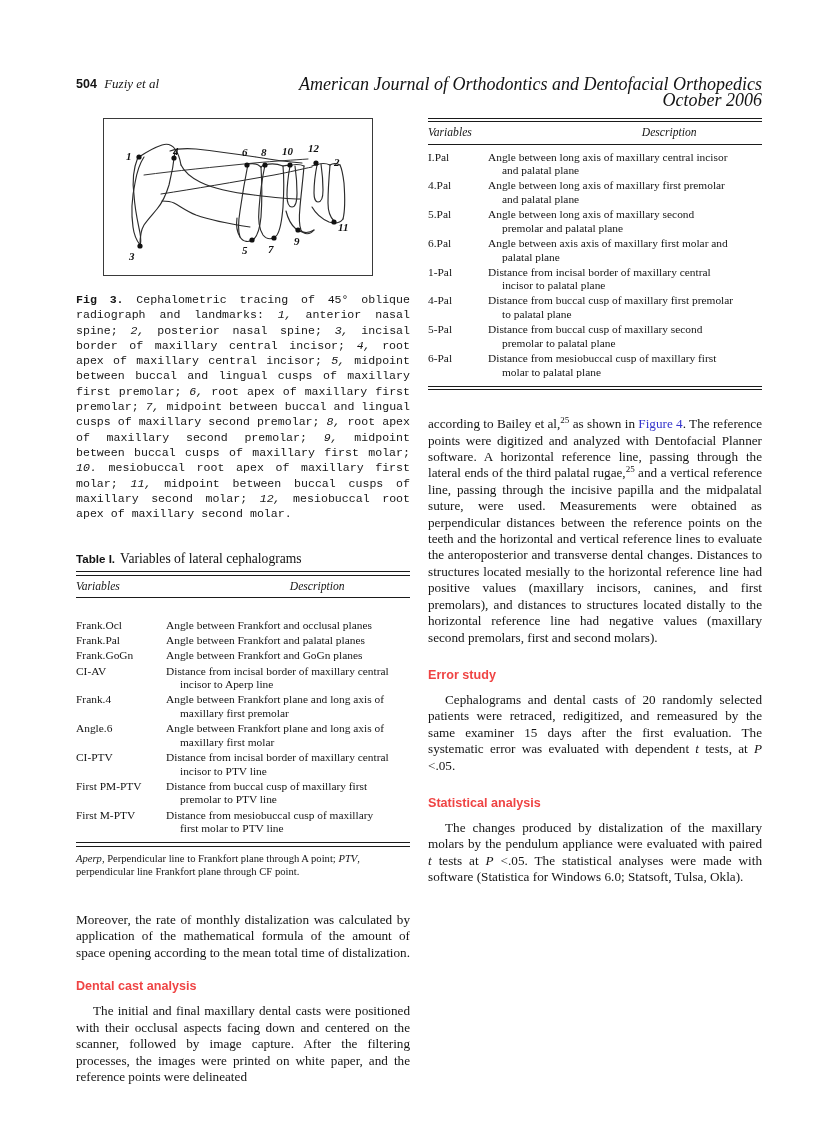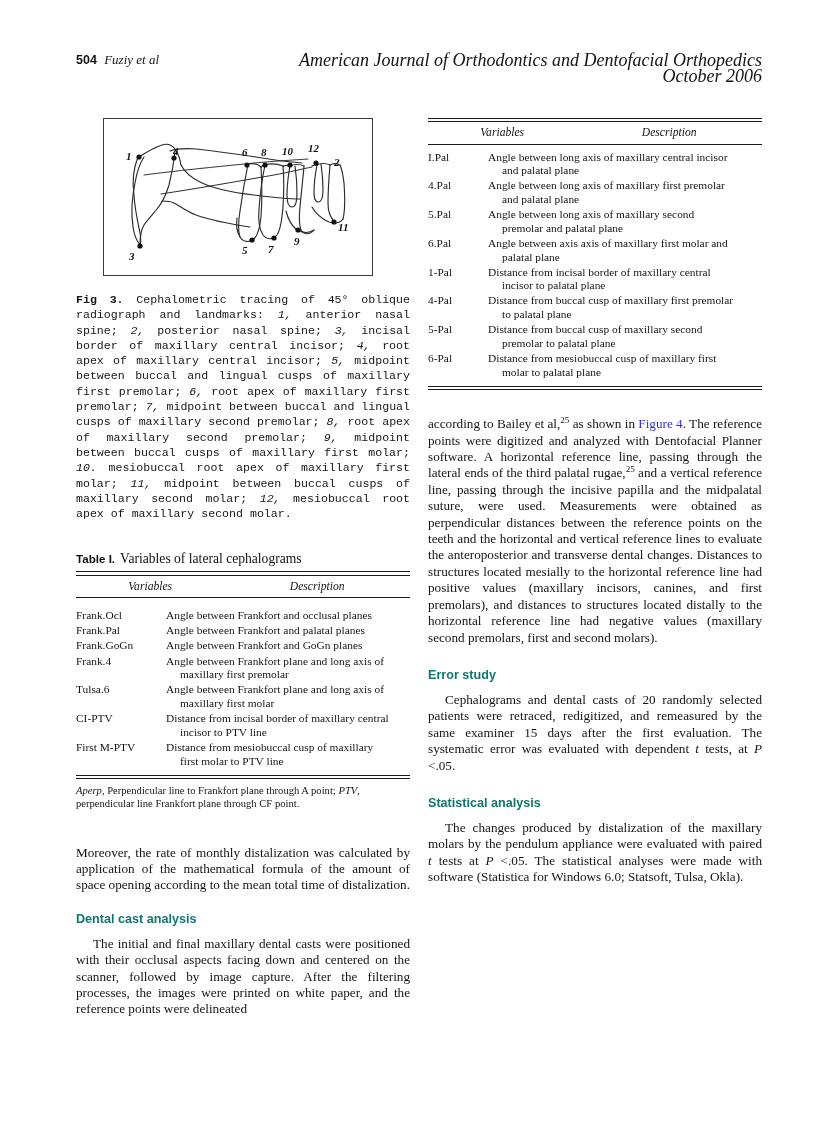--- a/index.html
+++ b/index.html
@@ -20,21 +20,21 @@
     left: 0; top: 0;
     width: 838px;
     height: 1122px;
     background: #fff;
   }
 
   
   .runhead {
     position: absolute;
     left: 76px;
-    top: 52px;
+    top: 76px;
     width: 686px;
     height: 44px;
   }
   .runhead-left {
     position: absolute;
     left: 0; top: 0;
     font-size: 12.5px;
     white-space: nowrap;
   }
   .runhead-left .folio {
@@ -131,21 +131,21 @@
     width: 100%;
     border-collapse: collapse;
     font-size: 11.4px;
     line-height: 13.6px;
   }
   table.vars th {
     font-style: italic;
     font-weight: normal;
     font-size: 11.6px;
     padding: 4px 0 4px 0;
-    text-align: center;
+    text-align: left;
   }
   table.vars th.desc { text-align: center; }
   table.vars td {
     vertical-align: top;
     padding: 0.8px 0;
   }
   table.vars td.vcell {
     width: 86px;
     white-space: nowrap;
     padding-right: 4px;
@@ -179,21 +179,21 @@
   p.body.indent { text-indent: 17px; }
   p.body i { font-style: italic; }
   sup { font-size: 9px; vertical-align: super; line-height: 0; }
   a.xref { color: #3333cc; text-decoration: none; }
 
   h2.sechead {
     font-family: "Liberation Sans", sans-serif;
     font-size: 12.6px;
     font-weight: bold;
     margin: 0;
-    color: #0f766e;
+    color: #ef4444;
   }
   .sp-10 { height: 10px; }
   .sp-18 { height: 18px; }
   .sp-22 { height: 22px; }
   .sp-26 { height: 26px; }
   .sp-30 { height: 30px; }
   .sp-34 { height: 34px; }
 </style>
 </head>
 <body>
@@ -302,45 +302,53 @@
       <div class="rule-top"></div>
       <table class="vars">
         <thead>
           <tr>
             <th>Variables</th>
             <th class="desc">Description</th>
           </tr>
         </thead>
       </table>
       <div class="rule-mid"></div>
-      <table class="vars" style="margin-top:10px;">
+      <table class="vars" style="margin-top:20px;">
         <tbody>
           <tr>
             <td class="vcell">Frank.Ocl</td>
             <td class="dcell"><span>Angle between Frankfort and occlusal planes</span></td>
           </tr>
           <tr>
             <td class="vcell">Frank.Pal</td>
             <td class="dcell"><span>Angle between Frankfort and palatal planes</span></td>
           </tr>
           <tr>
             <td class="vcell">Frank.GoGn</td>
             <td class="dcell"><span>Angle between Frankfort and GoGn planes</span></td>
           </tr>
           <tr>
+            <td class="vcell">CI-AV</td>
+            <td class="dcell"><span>Distance from incisal border of maxillary central</span><span class="cont">incisor to Aperp line</span></td>
+          </tr>
+          <tr>
             <td class="vcell">Frank.4</td>
             <td class="dcell"><span>Angle between Frankfort plane and long axis of</span><span class="cont">maxillary first premolar</span></td>
           </tr>
           <tr>
-            <td class="vcell">Tulsa.6</td>
+            <td class="vcell">Angle.6</td>
             <td class="dcell"><span>Angle between Frankfort plane and long axis of</span><span class="cont">maxillary first molar</span></td>
           </tr>
           <tr>
             <td class="vcell">CI-PTV</td>
             <td class="dcell"><span>Distance from incisal border of maxillary central</span><span class="cont">incisor to PTV line</span></td>
+          </tr>
+          <tr>
+            <td class="vcell">First PM-PTV</td>
+            <td class="dcell"><span>Distance from buccal cusp of maxillary first</span><span class="cont">premolar to PTV line</span></td>
           </tr>
           <tr>
             <td class="vcell">First M-PTV</td>
             <td class="dcell"><span>Distance from mesiobuccal cusp of maxillary</span><span class="cont">first molar to PTV line</span></td>
           </tr>
         </tbody>
       </table>
       <div class="rule-bot" style="margin-top:6px;"></div>
       <div class="tbl-foot">
         <i>Aperp</i><span>, Perpendicular line to Frankfort plane through A point; </span><i>PTV</i><span>, perpendicular line Frankfort plane through CF point.</span>

